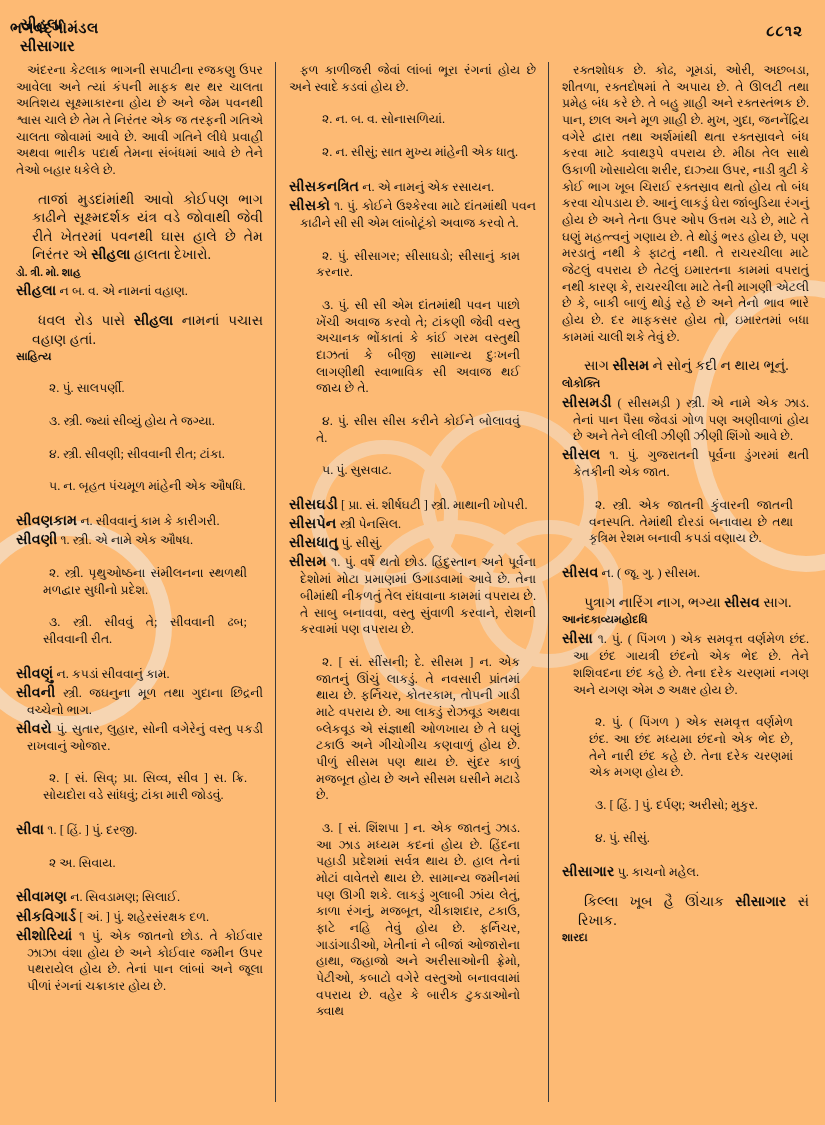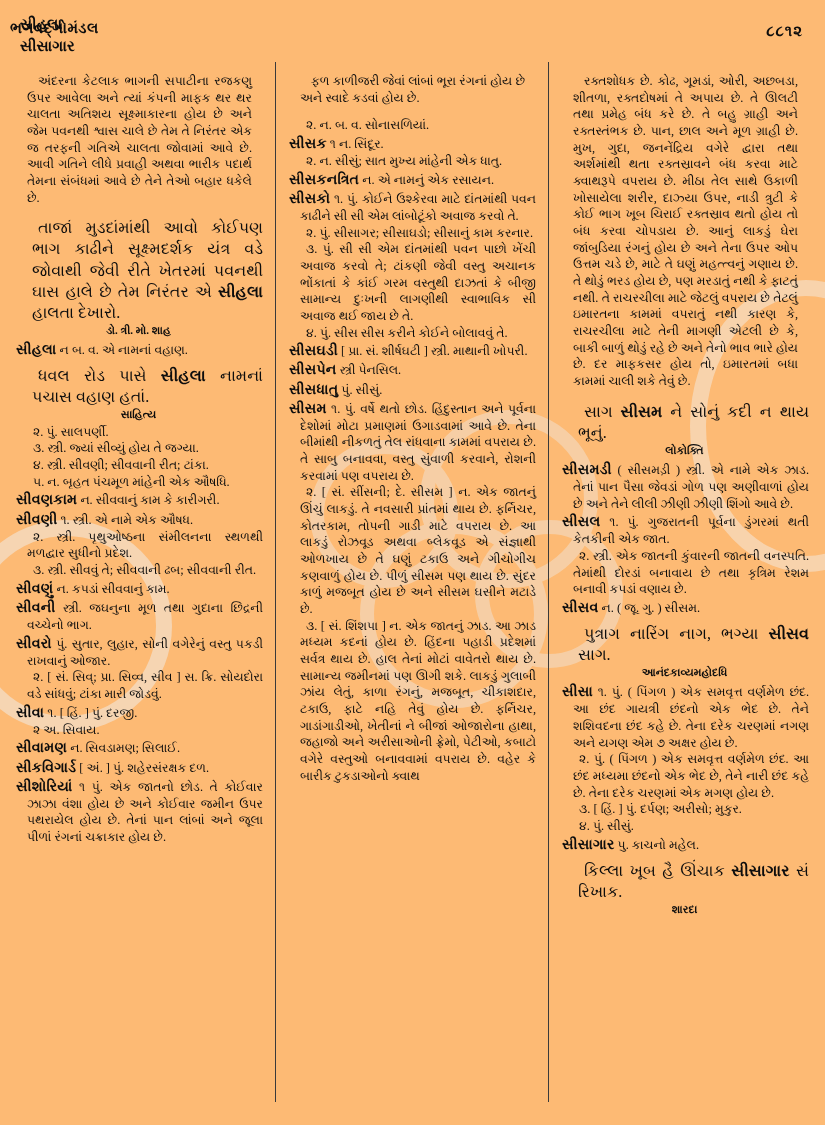--- a/index.html
+++ b/index.html
@@ -83,44 +83,44 @@
     width:1px;
     background:#3a3a3a;
   }
   
   .entry{
     margin:0;
     padding-left:11px;
     text-indent:-11px;
   }
   .sense{
-    margin:0;
+    margin:16px;
     padding-left:11px;
     text-indent:6px;
   }
   .cont{
-    margin:11px;
+    margin:0;
     padding-left:0px;
     text-indent:11px;
   }
   .hw{
     font-weight:bold;
     font-size:14.2px;
     letter-spacing:.2px;
   }
   .quote{
-    margin:6px 0 0 0;
+    margin:12px 0 0 0;
     padding-left:16px;
-    font-size:16px;
+    font-size:14px;
     line-height:1.32;
     text-indent:6px;
   }
   .src{
     margin:0 0 2px 0;
-    text-align:center;
+    text-align:left;
     font-size:11px;
     font-weight:bold;
     padding-right:2px;
   }
   .src-in{font-weight:bold;}
 </style>
 </head>
 <body>
 
 <div class="page">
@@ -166,27 +166,27 @@
         <p class="entry"><span class="hw">સીવા</span><span> ૧. [ હિં. ] પું. દરજી.</span></p>
         <p class="sense">૨  અ. સિવાય.</p>
         <p class="entry"><span class="hw">સીવામણ</span><span> ન. સિવડામણ; સિલાઈ.</span></p>
         <p class="entry"><span class="hw">સીકવિગાર્ડ</span><span> [ અં. ] પું. શહેરસંરક્ષક દળ.</span></p>
         <p class="entry"><span class="hw">સીશોરિયાં</span><span> ૧  પું. એક જાતનો છોડ. તે કોઈવાર ઝાઝા વંશા હોય છે અને કોઈવાર જમીન ઉપર પથરાયેલ હોય છે. તેનાં પાન લાંબાં અને જૂલા પીળાં રંગનાં ચક્રાકાર હોય છે.</span></p>
       </div>
     <div class="col-div"></div>
     <div class="col" id="col-1">
         <p class="cont">ફળ કાળીજરી જેવાં લાંબાં ભૂરા રંગનાં હોય છે અને સ્વાદે કડવાં હોય છે.</p>
         <p class="sense">૨. ન. બ. વ. સોનાસળિયાં.</p>
-        <p class="entry"><span class="hw">સીસક</span><span> ૧  ન. સિંદૂર.</span></p>
         <p class="sense">૨. ન. સીસું; સાત મુખ્ય માંહેની એક ધાતુ.</p>
         <p class="entry"><span class="hw">સીસકનત્રિત</span><span> ન. એ નામનું એક રસાયન.</span></p>
         <p class="entry"><span class="hw">સીસકો</span><span> ૧. પું. કોઈને ઉશ્કેરવા માટે દાંતમાંથી પવન કાઢીને સી સી એમ લાંબોટૂંકો અવાજ કરવો તે.</span></p>
         <p class="sense">૨. પું. સીસાગર; સીસાઘડો; સીસાનું કામ કરનાર.</p>
         <p class="sense">૩. પું. સી સી એમ દાંતમાંથી પવન પાછો ખેંચી અવાજ કરવો તે; ટાંકણી જેવી વસ્તુ અચાનક ભોંકાતાં કે કાંઈ ગરમ વસ્તુથી દાઝતાં કે બીજી સામાન્ય દુઃખની લાગણીથી સ્વાભાવિક સી અવાજ થઈ જાય છે તે.</p>
         <p class="sense">૪. પું. સીસ સીસ કરીને કોઈને બોલાવવું તે.</p>
+        <p class="sense">૫. પું. સુસવાટ.</p>
         <p class="entry"><span class="hw">સીસઘડી</span><span> [ પ્રા. સં. શીર્ષઘટી ] સ્ત્રી. માથાની ખોપરી.</span></p>
         <p class="entry"><span class="hw">સીસપેન</span><span> સ્ત્રી  પેનસિલ.</span></p>
         <p class="entry"><span class="hw">સીસધાતુ</span><span> પું. સીસું.</span></p>
         <p class="entry"><span class="hw">સીસમ</span><span> ૧. પું. વર્ષે થતો છોડ. હિંદુસ્તાન અને પૂર્વના દેશોમાં મોટા પ્રમાણમાં ઉગાડવામાં આવે છે. તેના બીમાંથી નીકળતું તેલ રાંધવાના કામમાં વપરાય છે. તે સાબુ બનાવવા, વસ્તુ સુંવાળી કરવાને, રોશની કરવામાં પણ વપરાય છે.</span></p>
         <p class="sense">૨. [ સં. સીંસની; દે. સીસમ ] ન. એક જાતનું ઊંચું લાકડું. તે નવસારી પ્રાંતમાં થાય છે. ફર્નિચર, કોતરકામ, તોપની ગાડી માટે વપરાય છે. આ લાકડું રોઝવૂડ અથવા બ્લેકવૂડ એ સંજ્ઞાથી ઓળખાય છે તે ઘણું ટકાઉ અને ગીચોગીચ કણવાળું હોય છે. પીળું સીસમ પણ થાય છે. સુંદર કાળું મજબૂત હોય છે અને સીસમ ઘસીને મટાડે છે.</p>
         <p class="sense">૩. [ સં. શિંશપા ] ન. એક જાતનું ઝાડ. આ ઝાડ મધ્યમ કદનાં હોય છે. હિંદના પહાડી પ્રદેશમાં સર્વત્ર થાય છે. હાલ તેનાં મોટાં વાવેતરો થાય છે. સામાન્ય જમીનમાં પણ ઊગી શકે. લાકડું ગુલાબી ઝાંય લેતું, કાળા રંગનું, મજબૂત, ચીકાશદાર, ટકાઉ, ફાટે નહિ તેવું હોય છે. ફર્નિચર, ગાડાંગાડીઓ, ખેતીનાં ને બીજાં ઓજારોના હાથા, જહાજો અને અરીસાઓની ફ્રેમો, પેટીઓ, કબાટો વગેરે વસ્તુઓ બનાવવામાં વપરાય છે. વહેર કે બારીક ટુકડાઓનો ક્વાથ</p>
       </div>
     <div class="col-div"></div>
     <div class="col" id="col-2">
         <p class="cont">રક્તશોધક છે. કોઢ, ગૂમડાં, ઓરી, અછબડા, શીતળા, રક્તદોષમાં તે અપાય છે. તે ઊલટી તથા પ્રમેહ બંધ કરે છે. તે બહુ ગ્રાહી અને રક્તસ્તંભક છે. પાન, છાલ અને મૂળ ગ્રાહી છે. મુખ, ગુદા, જનનેંદ્રિય વગેરે દ્વારા તથા અર્શમાંથી થતા રક્તસ્રાવને બંધ કરવા માટે ક્વાથરૂપે વપરાય છે. મીઠા તેલ સાથે ઉકાળી ખોસાયેલા શરીર, દાઝ્યા ઉપર, નાડી ત્રુટી કે કોઈ ભાગ ખૂબ ચિરાઈ રક્તસ્રાવ થતો હોય તો બંધ કરવા ચોપડાય છે. આનું લાકડું ઘેરા જાંબુડિયા રંગનું હોય છે અને તેના ઉપર ઓપ ઉત્તમ ચડે છે, માટે તે ઘણું મહત્ત્વનું ગણાય છે. તે થોડું ભરડ હોય છે, પણ મરડાતું નથી કે ફાટતું નથી. તે રાચરચીલા માટે જેટલું વપરાય છે તેટલું ઇમારતના કામમાં વપરાતું નથી કારણ કે, રાચરચીલા માટે તેની માગણી એટલી છે કે, બાકી બાળું થોડું રહે છે અને તેનો ભાવ ભારે હોય છે. દર માફકસર હોય તો, ઇમારતમાં બધા કામમાં ચાલી શકે તેવું છે.</p>

